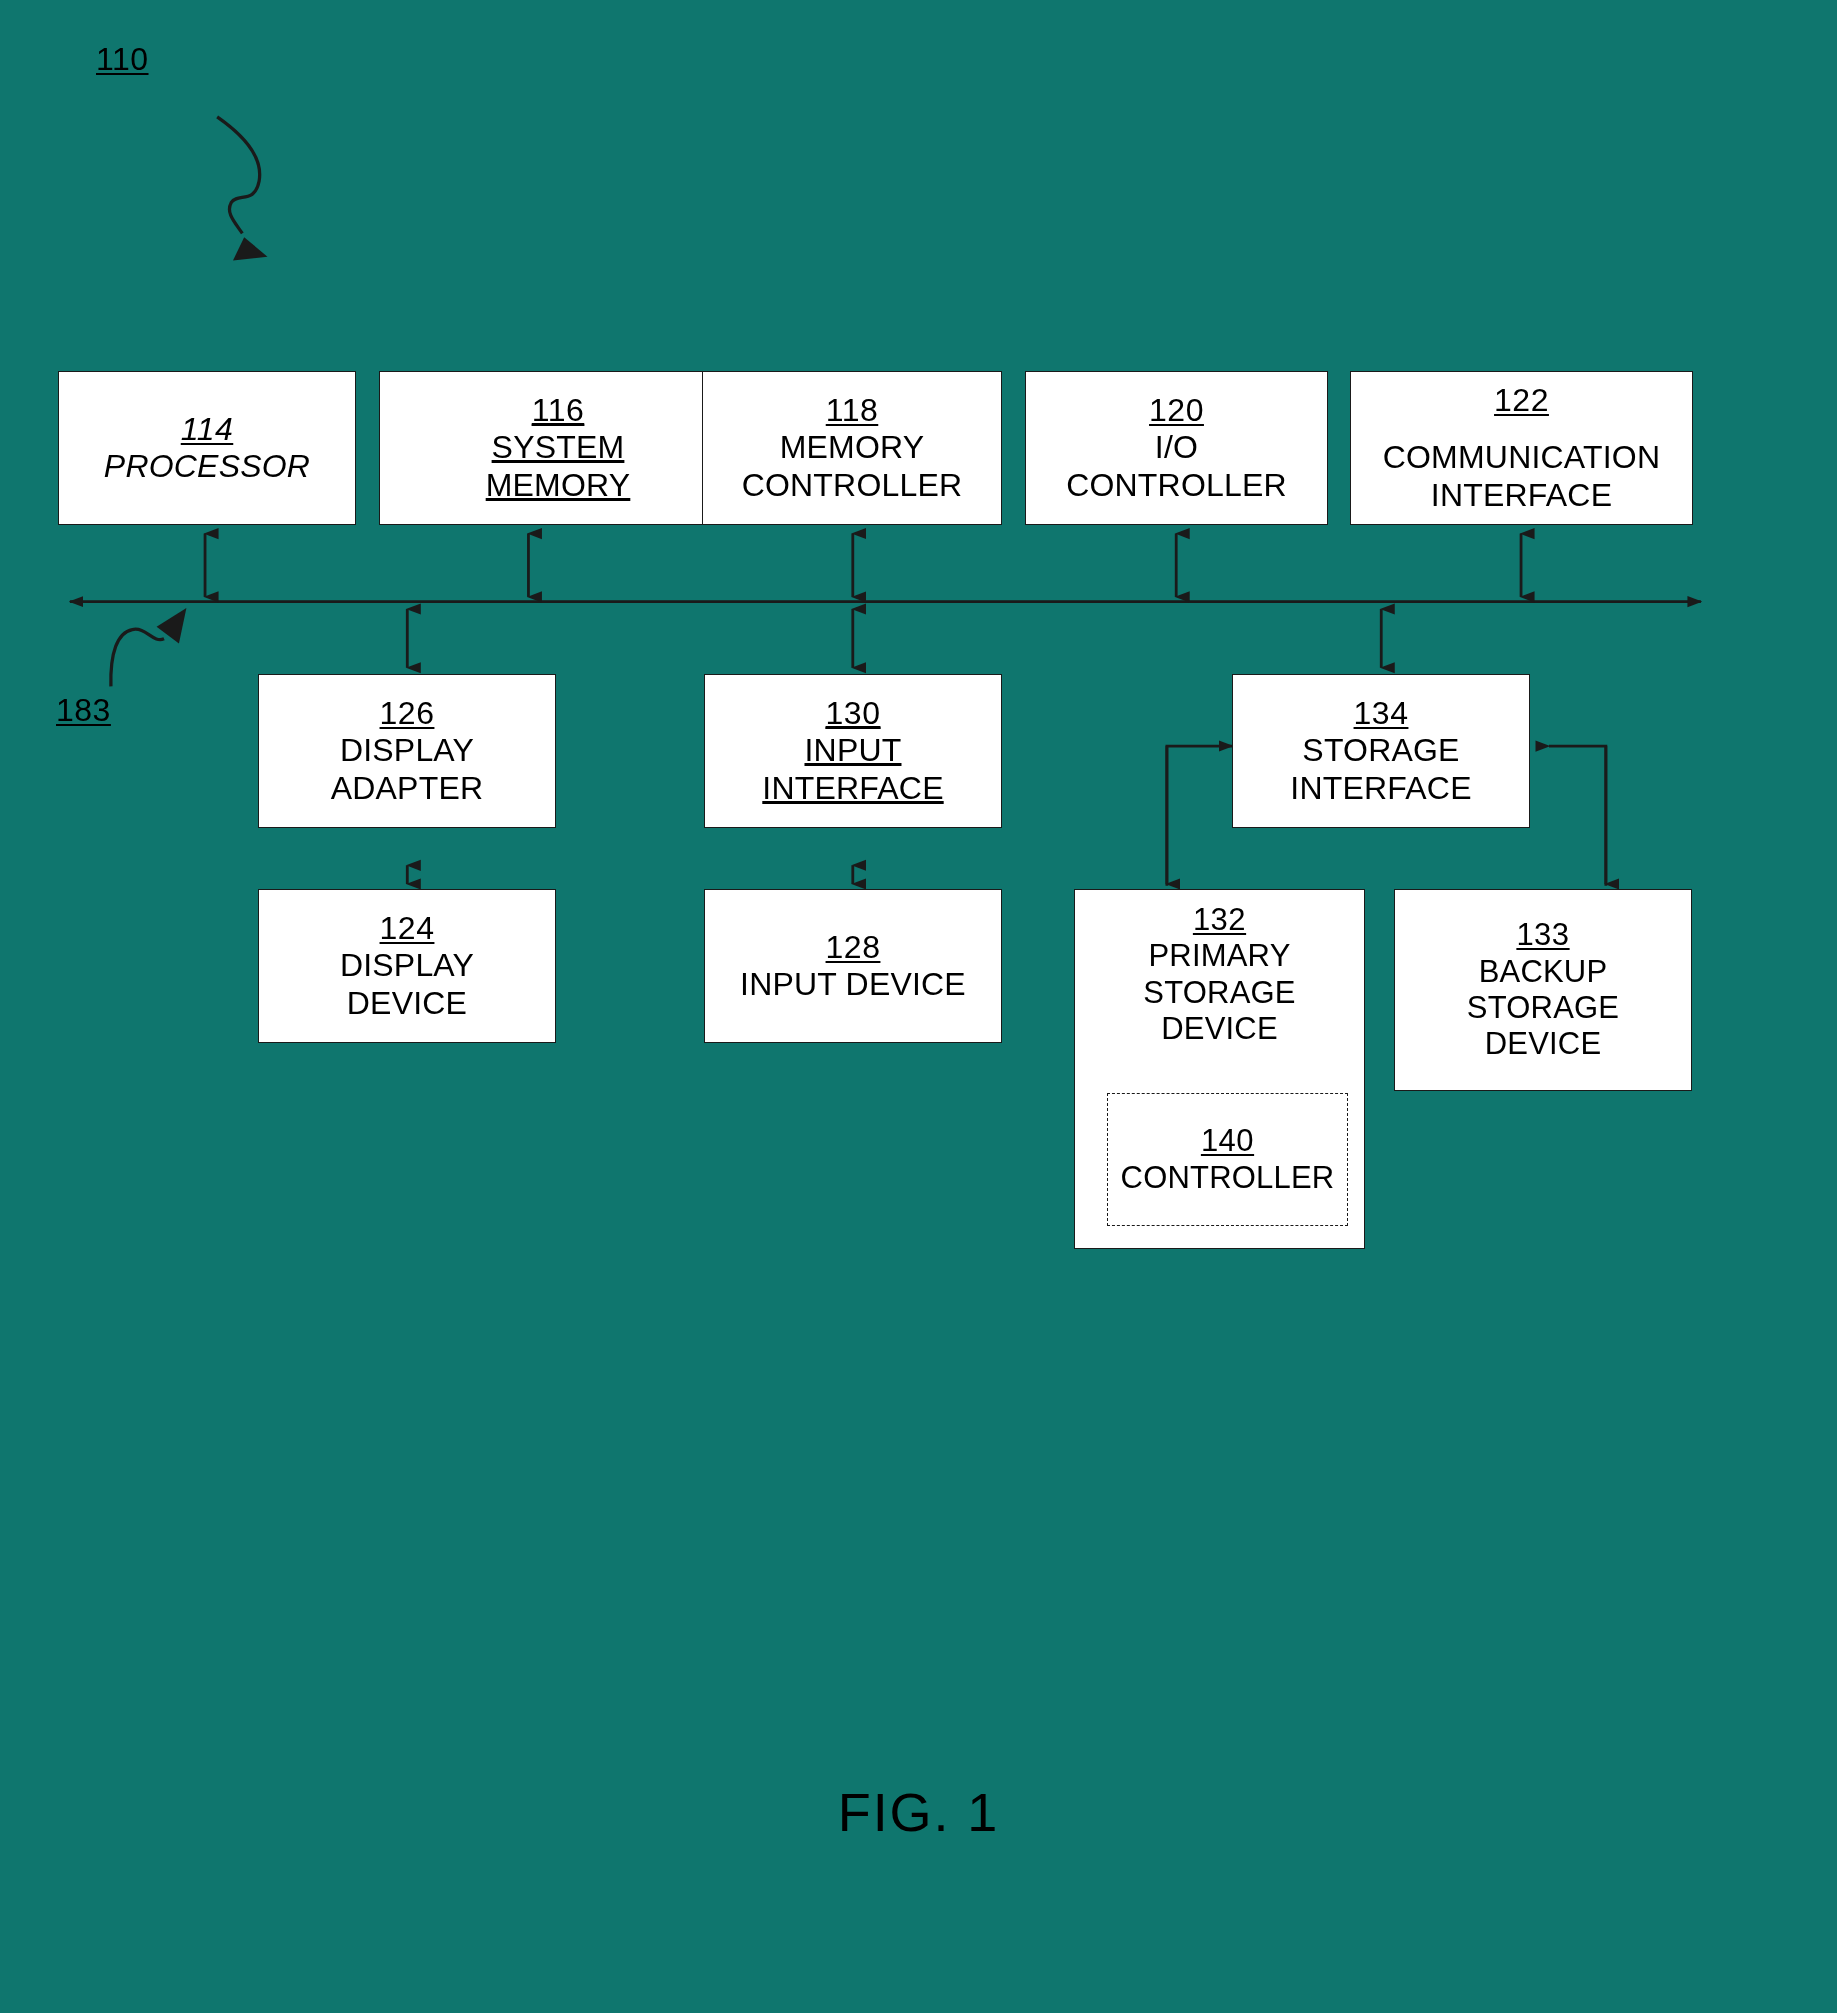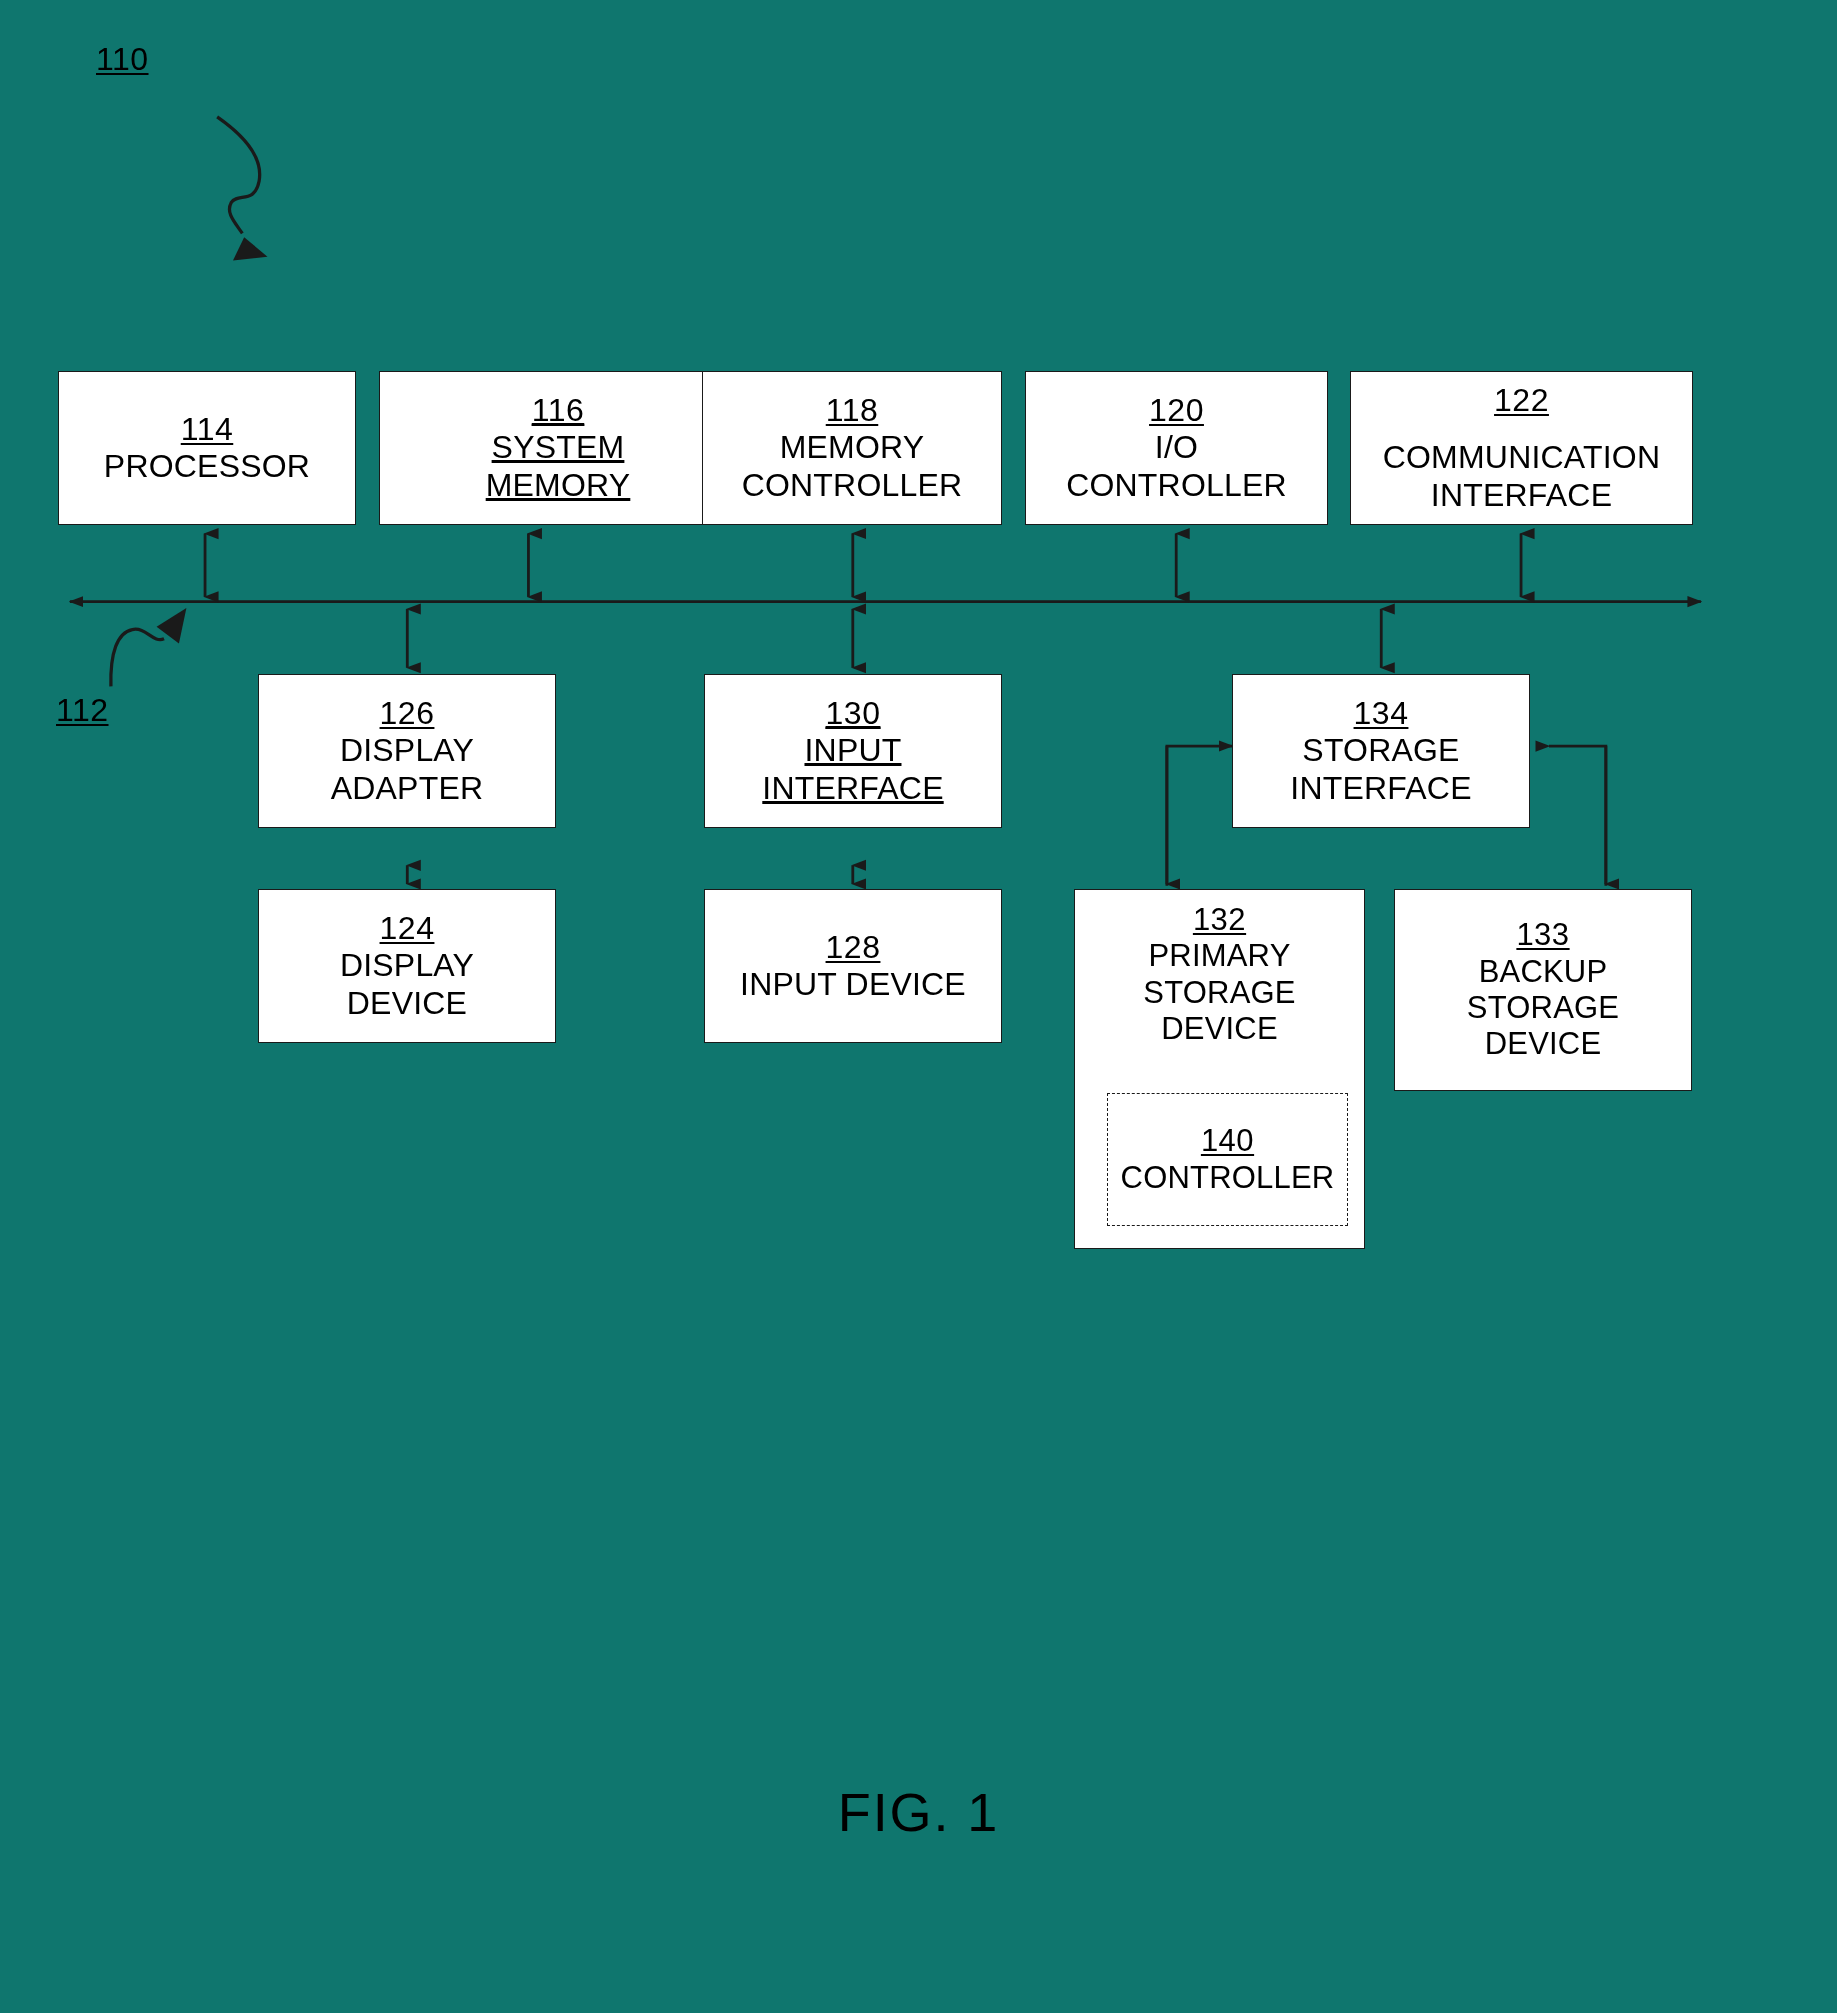--- a/index.html
+++ b/index.html
@@ -161,23 +161,23 @@
     </g>
 
     <g>
       <path d="M119,736 C118,700 126,678 142,675 C157,672 164,690 176,685" fill="none" stroke="#1a1a1a" stroke-width="3.5"></path>
       <path d="M200,652 L192,690 L168,672 Z" fill="#1a1a1a"></path>
     </g>
   </svg>
 
   <div class="refnum" style="left:96px; top:41px;">110</div>
 
-  <div class="refnum" style="left:56px; top:692px;">112</div>
-
-  <div class="box f34" style="left:58px; top:371px; width:298px; height:154px;">
+  <div class="refnum" style="left:56px; top:692px;">183</div>
+
+  <div class="box f34" style="left:58px; top:371px; width:298px; height:154px;font-style:italic;">
     <span class="ref">114</span>
     <span class="label">PROCESSOR</span>
   </div>
 
   <div class="box f34" style="left:379px; top:371px; width:358px; height:154px;text-decoration:underline;">
     <span class="ref">116</span>
     <span class="label">SYSTEM
 MEMORY</span>
   </div>
 

